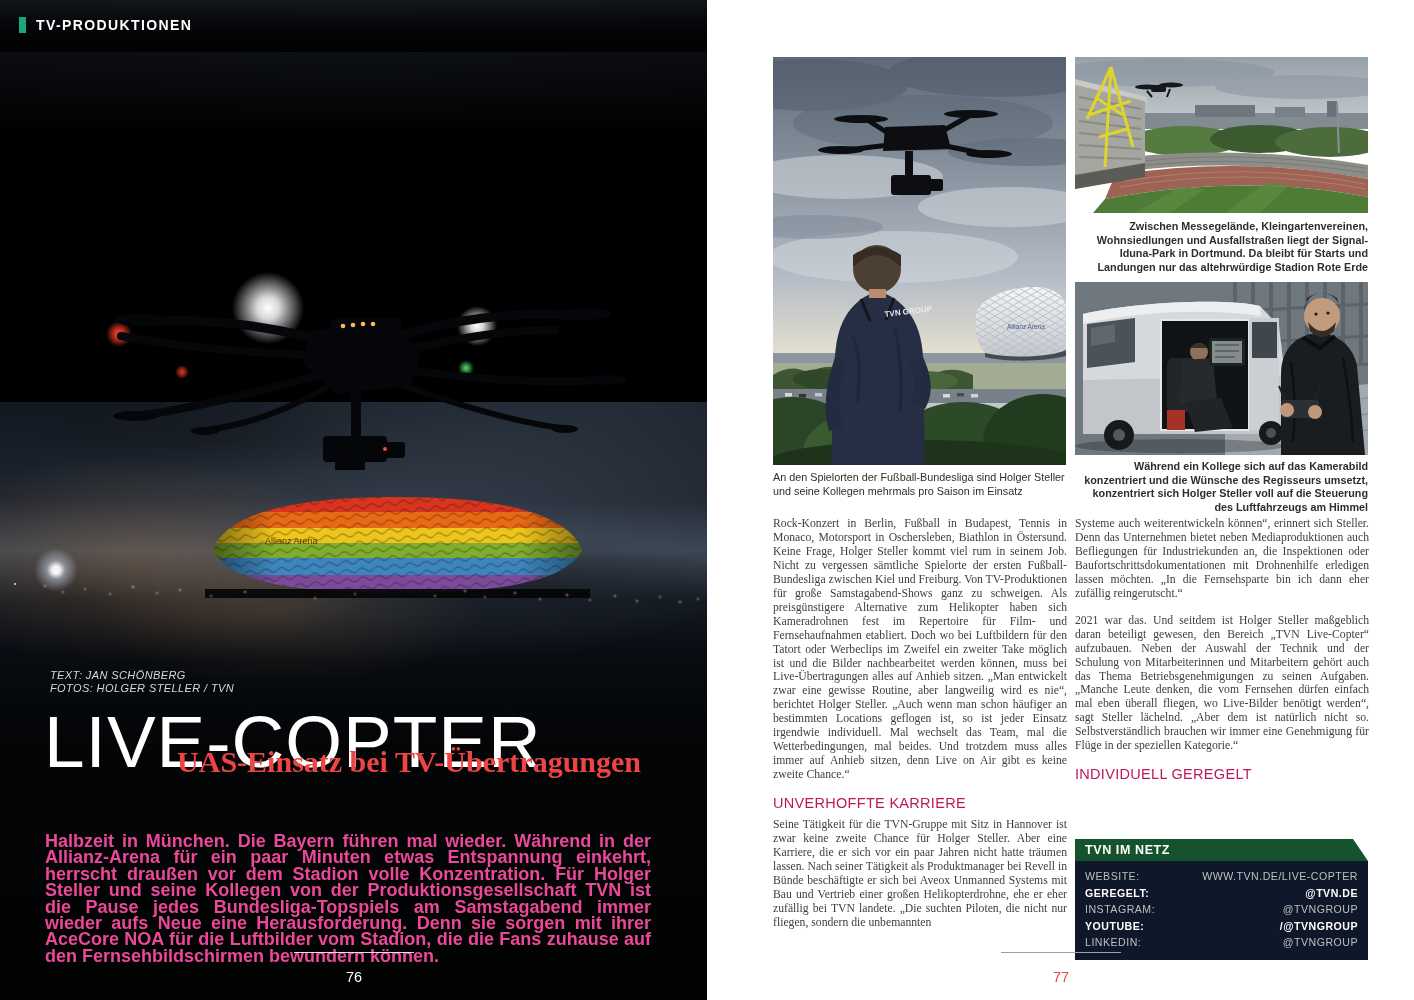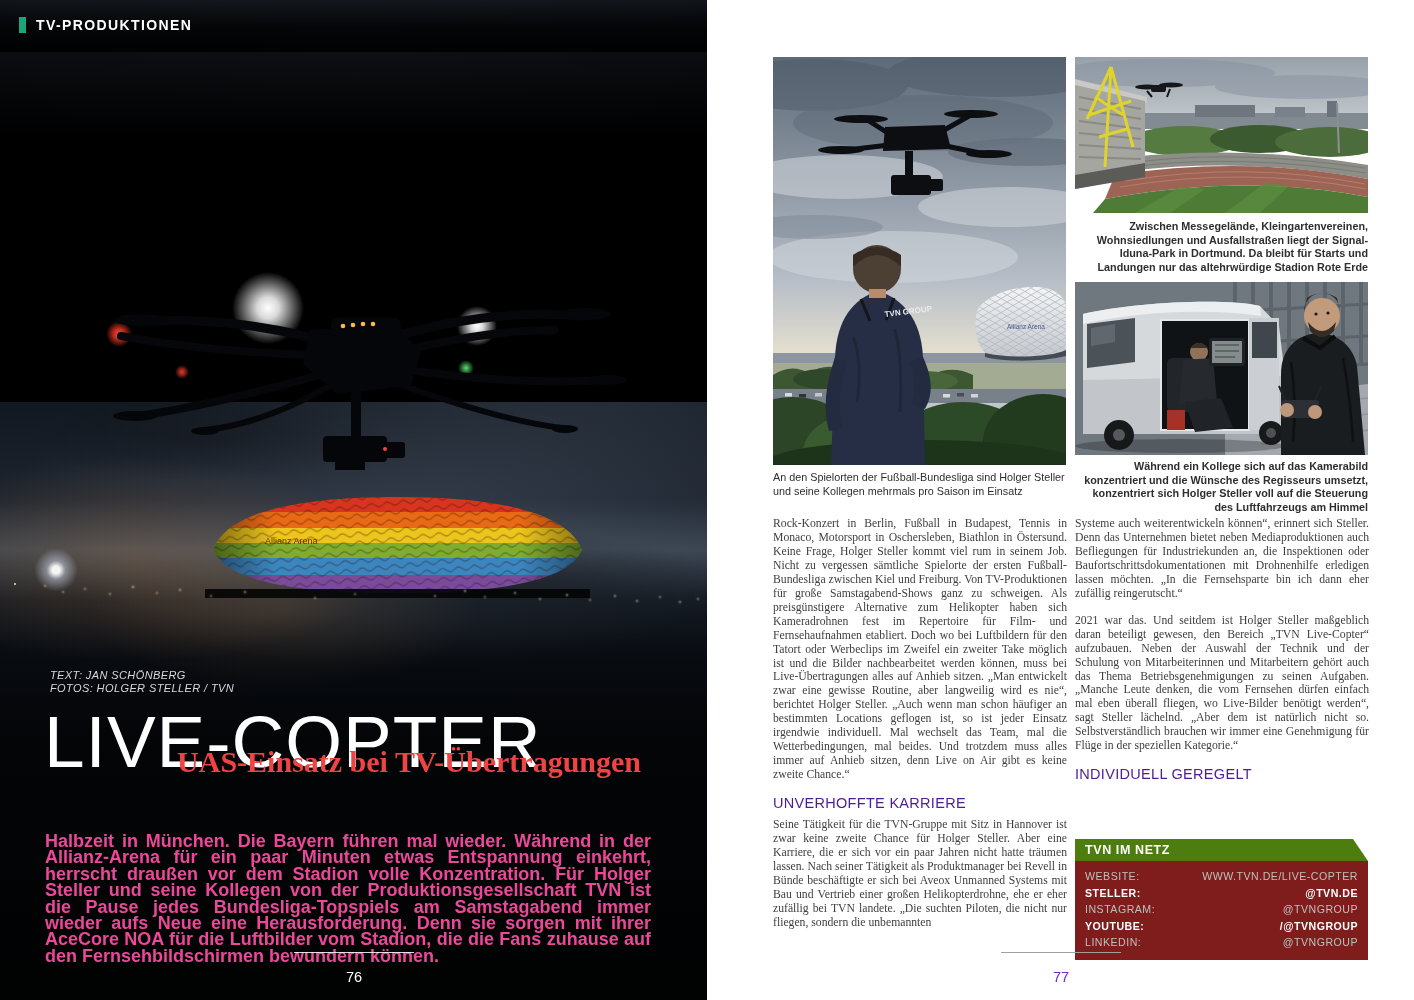--- a/index.html
+++ b/index.html
@@ -43,36 +43,36 @@
   .credits{position:absolute;left:50px;top:669px;color:#d8d8d8;font-size:11px;font-style:italic;
     letter-spacing:.4px;line-height:13px;}
   .big-title{position:absolute;left:44px;top:700px;color:#ffffff;font-size:73px;font-weight:400;
     letter-spacing:1px;line-height:84px;white-space:nowrap;}
   .sub-title{position:absolute;left:48px;top:744px;width:593px;text-align:right;color:#ef4444;
     font-family:"Liberation Serif",serif;font-weight:700;font-size:30px;line-height:36px;}
   .intro{position:absolute;left:45px;top:833px;width:606px;color:#ec4899;font-size:18px;
     font-weight:700;line-height:16.4px;text-align:justify;}
   .folio{position:absolute;width:120px;text-align:center;padding-top:16px;font-size:14.5px;}
   .folio-left{left:294px;top:952px;border-top:1px solid rgba(255,255,255,.85);color:#ffffff;}
-  .folio-right{left:294px;top:952px;border-top:1px solid #a0a0a0;color:#6d28d9;}
+  .folio-right{left:294px;top:952px;border-top:1px solid #a0a0a0;color:#ef4444;}
   
   #page-right{position:absolute;left:707px;top:0;width:707px;height:1000px;background:#fff;}
   .photo{position:absolute;display:block;}
   .caption{position:absolute;width:293px;font-size:10.8px;font-weight:500;color:#2e2e2e;line-height:13.6px;}
   .caption.right{text-align:right;font-weight:bold;}
   .col{position:absolute;top:511px;width:294px;font-family:"Liberation Serif",serif;font-size:11.7px;
     line-height:13.95px;color:#3e3e3e;text-align:justify;}
   .col p{margin:6px 0 13px 0;}
   .col p:last-child{margin-bottom:0;}
   .col h4{margin:0 0 1px 0;font-family:"Liberation Sans",sans-serif;font-weight:400;font-size:14.5px;
-    color:#4c1d95;letter-spacing:.3px;line-height:17px;text-align:left;}
+    color:#be185d;letter-spacing:.3px;line-height:17px;text-align:left;}
   .netz-box{position:absolute;left:368px;top:839px;width:293px;}
-  .netz-head{background:#4d7c0f;color:#fff;font-size:12.5px;font-weight:700;letter-spacing:.6px;
+  .netz-head{background:#14532d;color:#fff;font-size:12.5px;font-weight:700;letter-spacing:.6px;
     padding:4px 0 4px 10px;clip-path:polygon(0 0,calc(100% - 15px) 0,100% 100%,0 100%);}
-  .netz-body{background:#7f1d1d;padding:7px 10px 9px 10px;}
+  .netz-body{background:#0f172a;padding:7px 10px 9px 10px;}
   .netz-row{display:flex;justify-content:space-between;font-size:10.6px;letter-spacing:.5px;
     line-height:16.6px;color:#bcc0bc;}
   .netz-row.strong{color:#ffffff;font-weight:700;}
 </style>
 </head>
 <body>
 
 <div id="spread">
 
   <div id="page-left">
@@ -403,21 +403,21 @@
     </div>
 
     <div class="netz-box">
       <div class="netz-head">TVN IM NETZ</div>
       <div class="netz-body">
         <div class="netz-row">
           <span>WEBSITE:</span>
           <span>WWW.TVN.DE/LIVE-COPTER</span>
         </div>
         <div class="netz-row strong">
-          <span>STELLER:</span>
+          <span>GEREGELT:</span>
           <span>@TVN.DE</span>
         </div>
         <div class="netz-row">
           <span>INSTAGRAM:</span>
           <span>@TVNGROUP</span>
         </div>
         <div class="netz-row strong">
           <span>YOUTUBE:</span>
           <span>/@TVNGROUP</span>
         </div>

